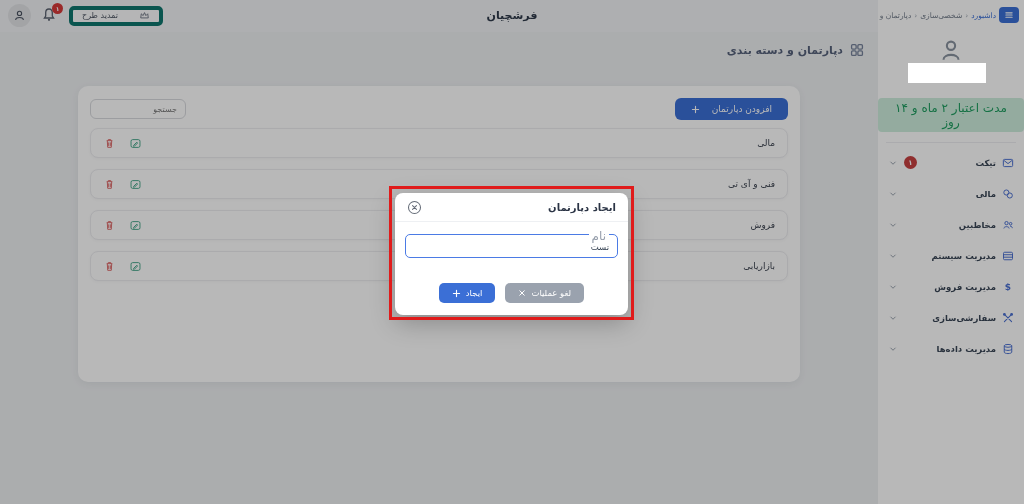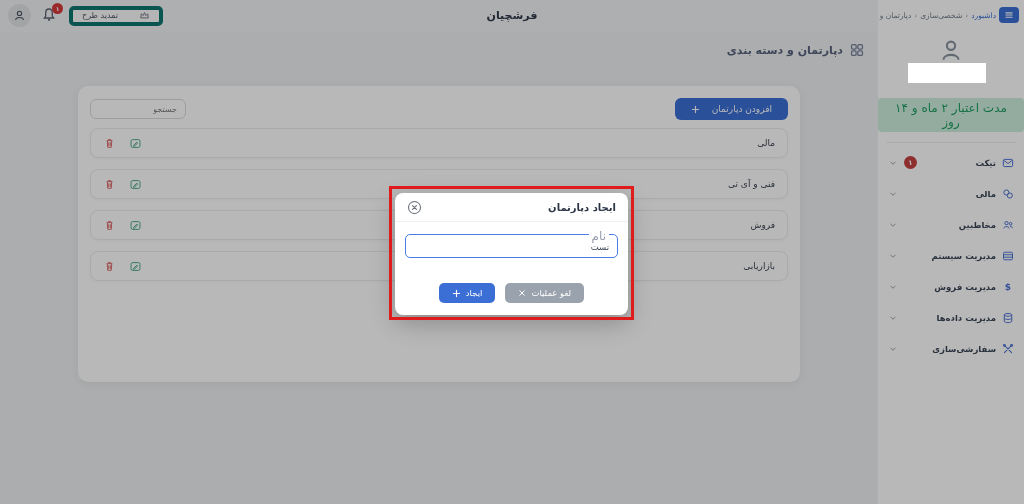--- a/index.html
+++ b/index.html
@@ -333,45 +333,45 @@
         <span class="spacer"></span>
         <span class="chev">
             <svg width="10" height="10" viewBox="0 0 16 16">
               <path d="M4 6l4 4 4-4" fill="none" stroke="#9aa3af" stroke-width="1.6"></path>
             </svg>
           </span>
       </div>
       <div class="menu-item">
         <span class="mi-icon">
             <svg width="12" height="12" viewBox="0 0 16 16">
-              <g fill="none" stroke="#4a6fd1" stroke-width="1.3">
-                <ellipse cx="8" cy="3.8" rx="5" ry="1.9"></ellipse>
-                <path d="M3 3.8v8.4c0 1 2.2 1.9 5 1.9s5-.9 5-1.9V3.8M3 8c0 1 2.2 1.9 5 1.9S13 9 13 8"></path>
-              </g>
-            </svg>
-          </span>
-        <span>مدیریت داده‌ها</span>
-        <span class="spacer"></span>
-        <span class="chev">
-            <svg width="10" height="10" viewBox="0 0 16 16">
-              <path d="M4 6l4 4 4-4" fill="none" stroke="#9aa3af" stroke-width="1.6"></path>
-            </svg>
-          </span>
-      </div>
-      <div class="menu-item">
-        <span class="mi-icon">
-            <svg width="12" height="12" viewBox="0 0 16 16">
               <g fill="none" stroke="#4a6fd1" stroke-width="1.4" stroke-linecap="round">
                 <path d="M3.2 12.8 12.8 3.2M3.2 3.2l9.6 9.6"></path>
                 <circle cx="3.2" cy="3.2" r="1.2"></circle>
                 <circle cx="12.8" cy="3.2" r="1.2"></circle>
               </g>
             </svg>
           </span>
         <span>سفارشی‌سازی</span>
+        <span class="spacer"></span>
+        <span class="chev">
+            <svg width="10" height="10" viewBox="0 0 16 16">
+              <path d="M4 6l4 4 4-4" fill="none" stroke="#9aa3af" stroke-width="1.6"></path>
+            </svg>
+          </span>
+      </div>
+      <div class="menu-item">
+        <span class="mi-icon">
+            <svg width="12" height="12" viewBox="0 0 16 16">
+              <g fill="none" stroke="#4a6fd1" stroke-width="1.3">
+                <ellipse cx="8" cy="3.8" rx="5" ry="1.9"></ellipse>
+                <path d="M3 3.8v8.4c0 1 2.2 1.9 5 1.9s5-.9 5-1.9V3.8M3 8c0 1 2.2 1.9 5 1.9S13 9 13 8"></path>
+              </g>
+            </svg>
+          </span>
+        <span>مدیریت داده‌ها</span>
         <span class="spacer"></span>
         <span class="chev">
             <svg width="10" height="10" viewBox="0 0 16 16">
               <path d="M4 6l4 4 4-4" fill="none" stroke="#9aa3af" stroke-width="1.6"></path>
             </svg>
           </span>
       </div>
     </nav>
   </aside>
 

